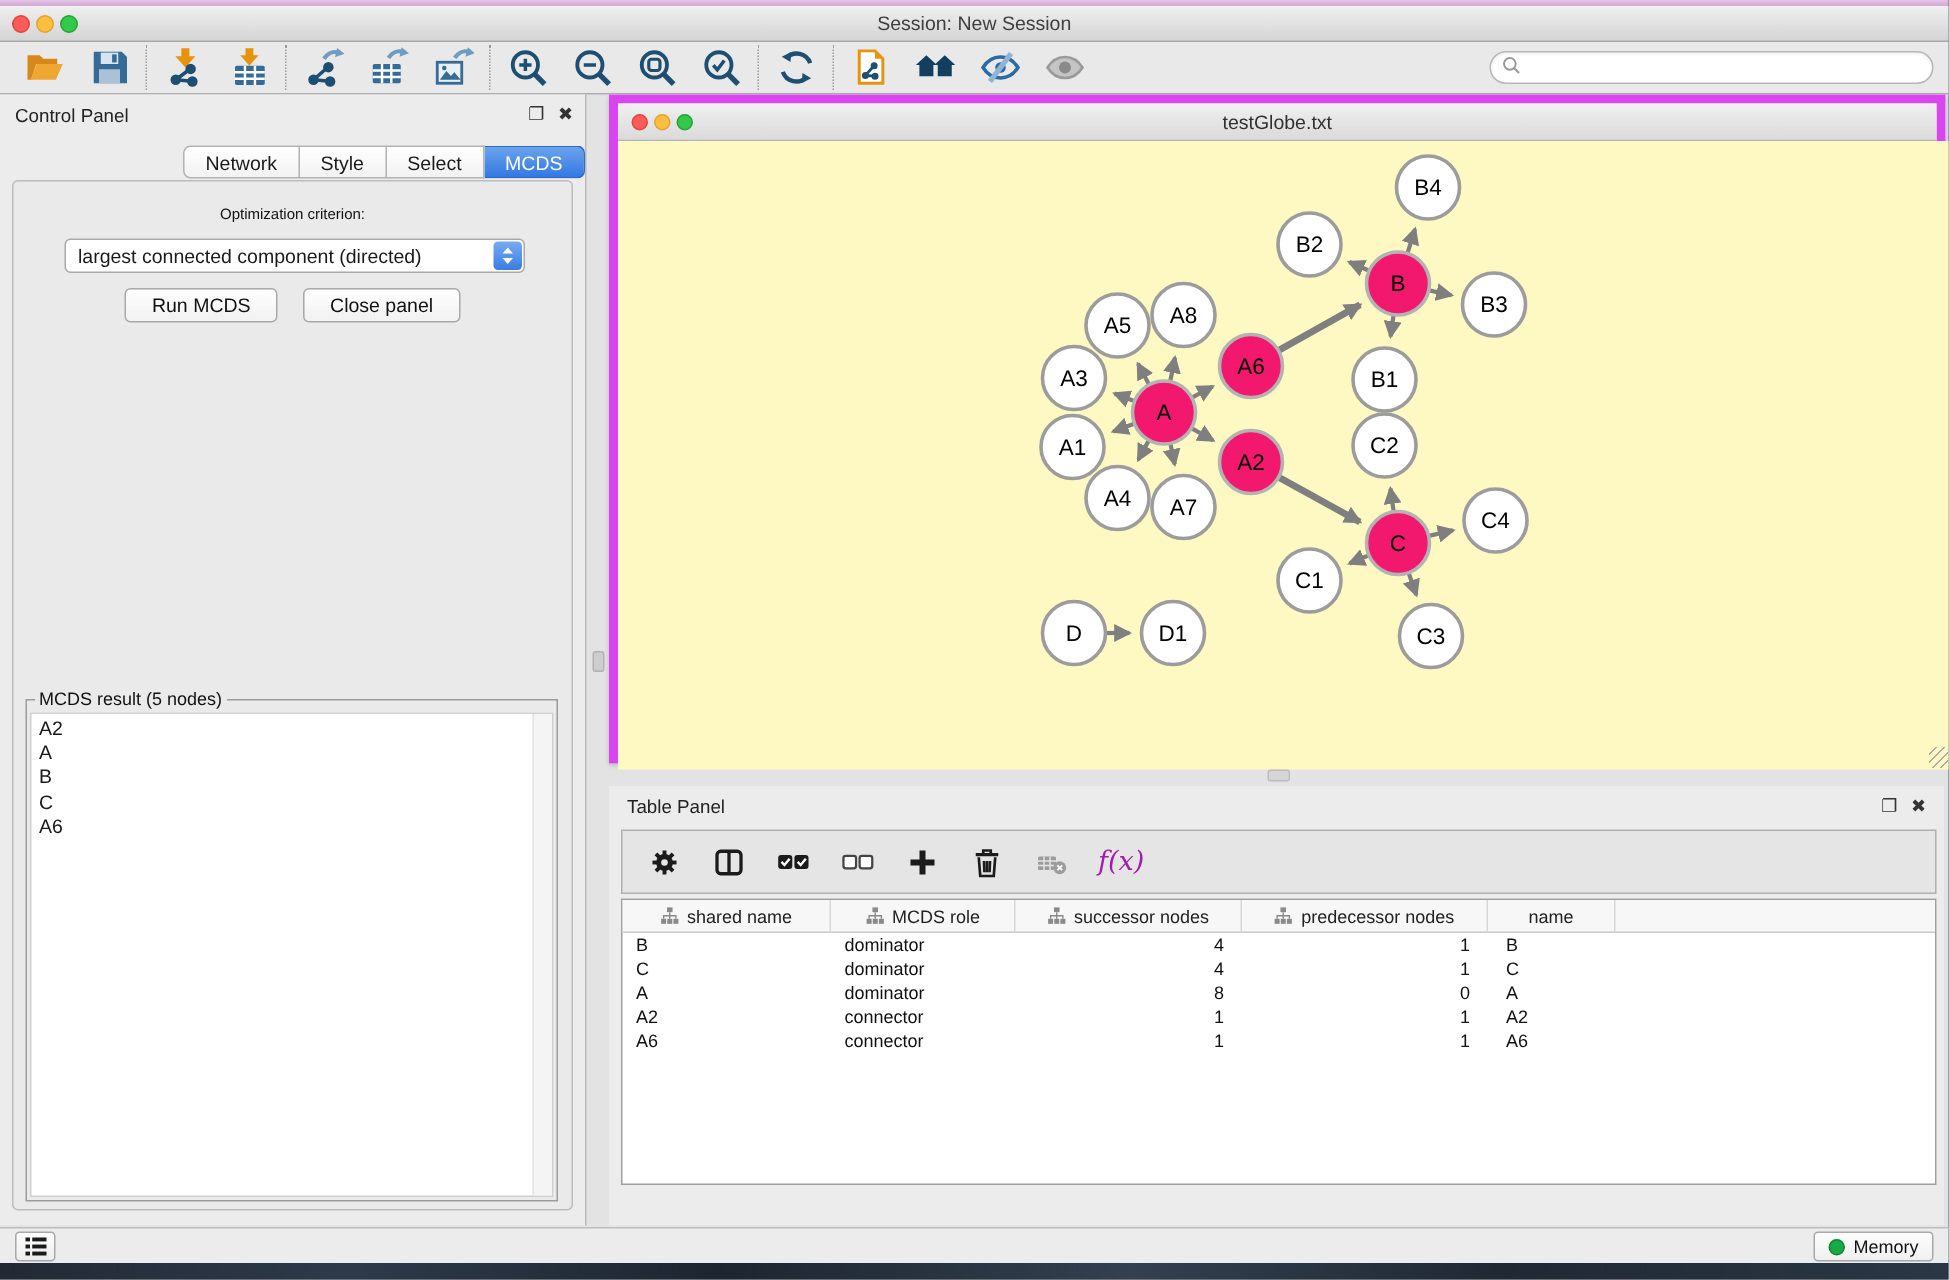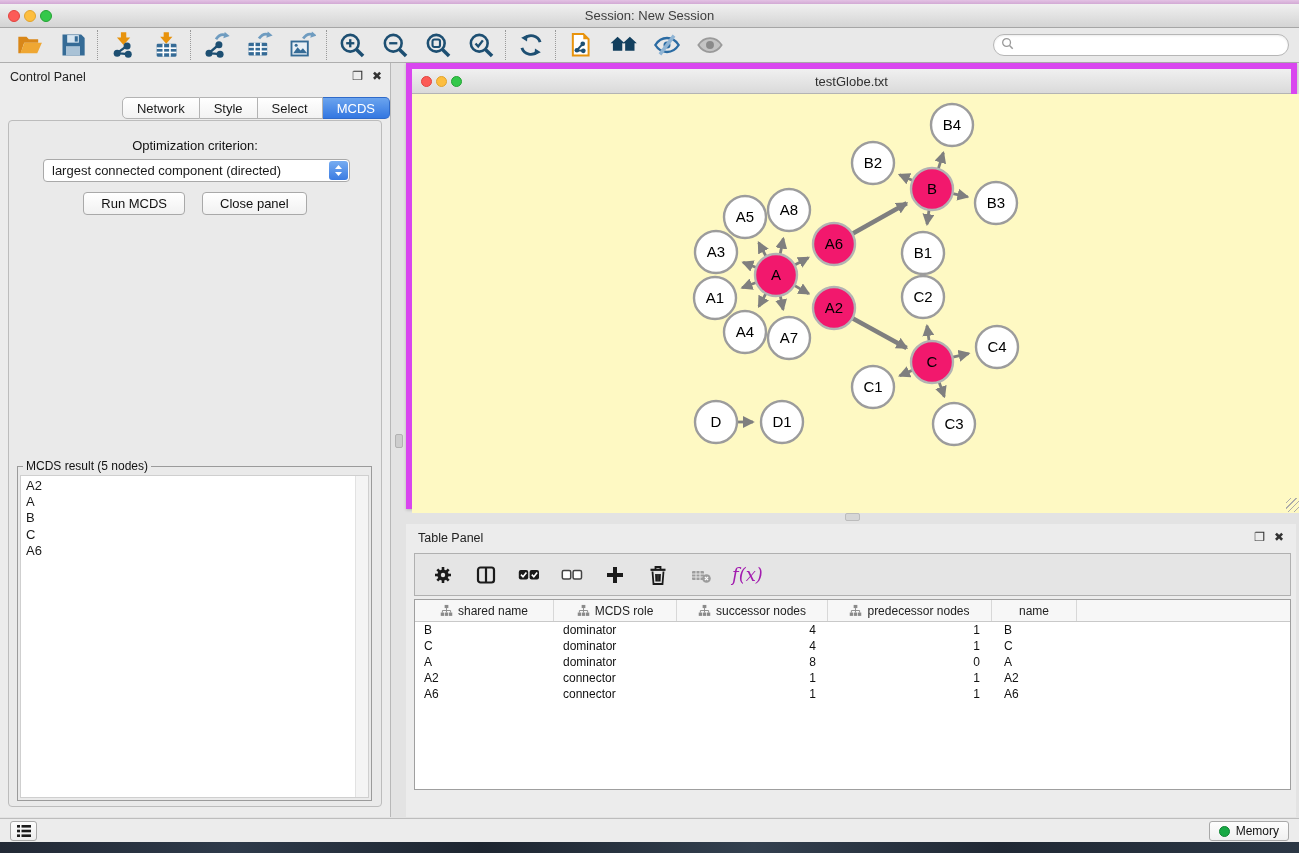--- a/index.html
+++ b/index.html
@@ -43,21 +43,21 @@
 
   .seg-tabs { position:absolute; left:0; right:0; display:flex; justify-content:flex-end; }
   .control-panel .seg-tabs { top:34px; }
   .seg-tab { height:22px; line-height:21px; padding:0 14px; background:linear-gradient(#ffffff,#f2f2f2);
      border:1px solid #b3b3b3; border-left:none; font-size:13px; color:#1a1a1a; }
   .seg-tab:first-child { border-left:1px solid #b3b3b3; border-radius:5px 0 0 5px; }
   .seg-tab:last-child { border-radius:0 5px 5px 0; }
   .seg-tab.active { background:linear-gradient(#6ba4ee,#3377e1); border-color:#2f6ac9; color:#fff; }
 
   .tab-pane { position:absolute; left:8px; right:8px; top:57px; bottom:10px; border:1px solid #bcbcbc; border-radius:4px; background:#eaeaea; }
-  .crit-label { position:absolute; left:0; right:0; top:17px; text-align:center; font-size:13px; color:#111; }
+  .crit-label { position:absolute; left:0; right:0; top:17px; text-align:center; font-size:10px; color:#111; }
   .dropdown { position:absolute; left:34px; right:31px; top:38px; height:23px; background:#fff; border:1px solid #a9a9a9;
      border-radius:4px; display:flex; align-items:center; padding-left:8px; font-size:13px; }
   .dd-stepper { position:absolute; right:1px; top:1px; width:19px; height:19px; border-radius:3px;
      background:linear-gradient(#76acf1,#3b7ce2); display:flex; align-items:center; justify-content:center; }
   .btn-row { position:absolute; left:0; right:0; top:71px; display:flex; justify-content:center; gap:17px; }
   .pbtn { height:23px; padding:0 17px; background:linear-gradient(#ffffff,#f1f1f1); border:1px solid #a9a9a9;
      border-radius:4px; font-size:13px; line-height:21px; color:#111; }
 
   fieldset.result-box { position:absolute; left:8px; right:9px; top:338px; bottom:5px; border:1px solid #9b9b9b; padding:2px; }
   fieldset.result-box legend { font-size:12px; padding:0 3px; margin-left:3px; color:#111; }

